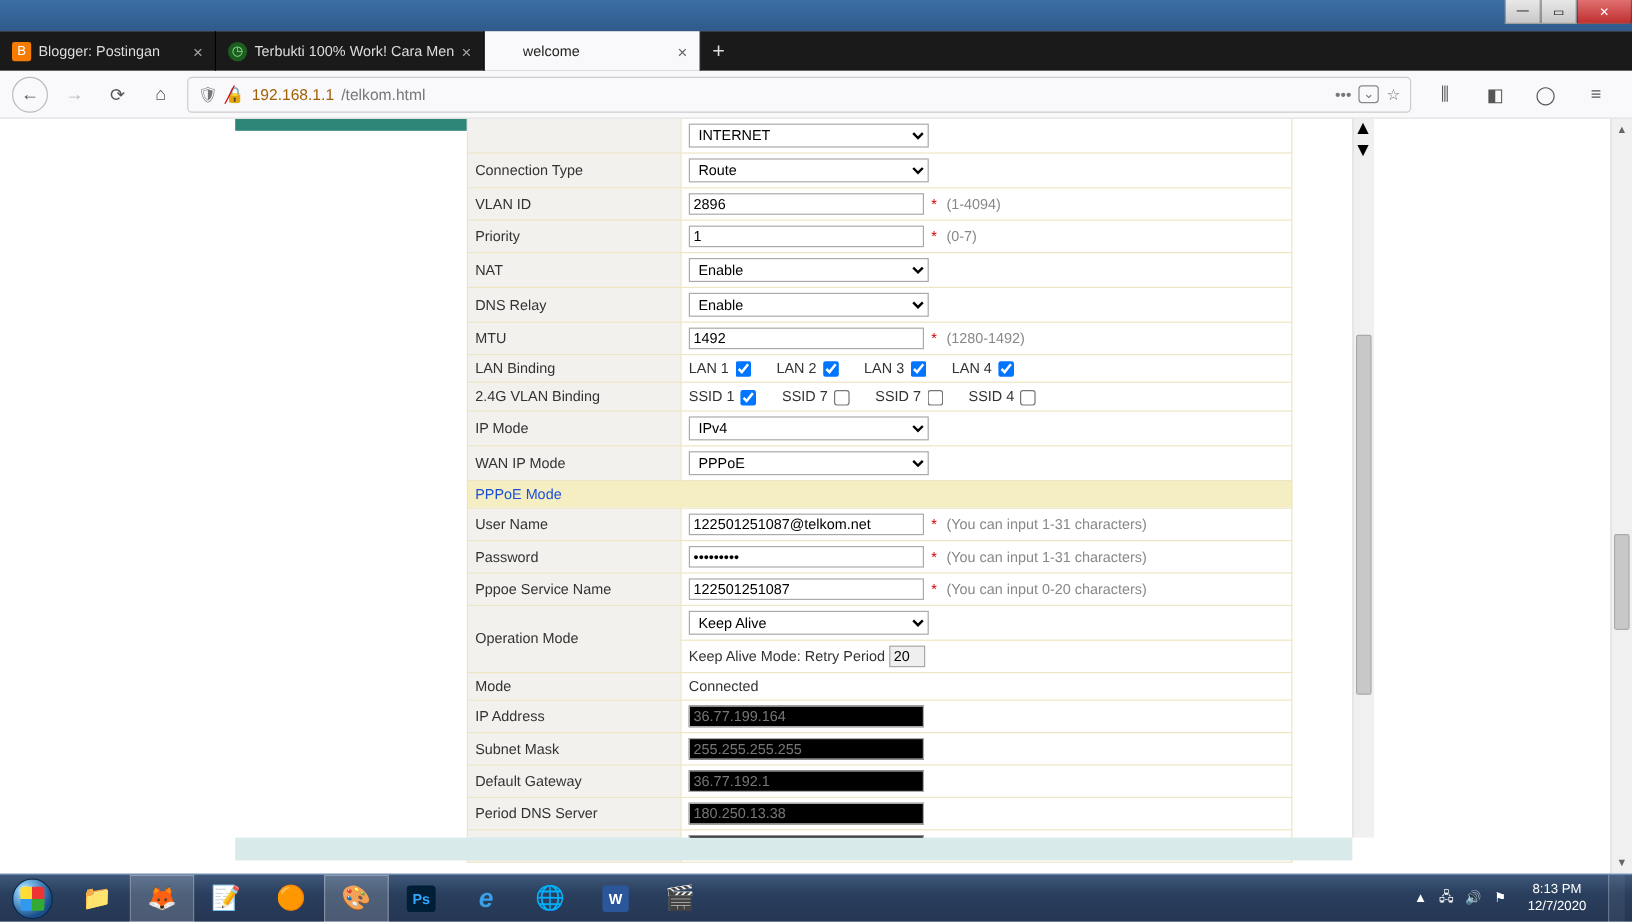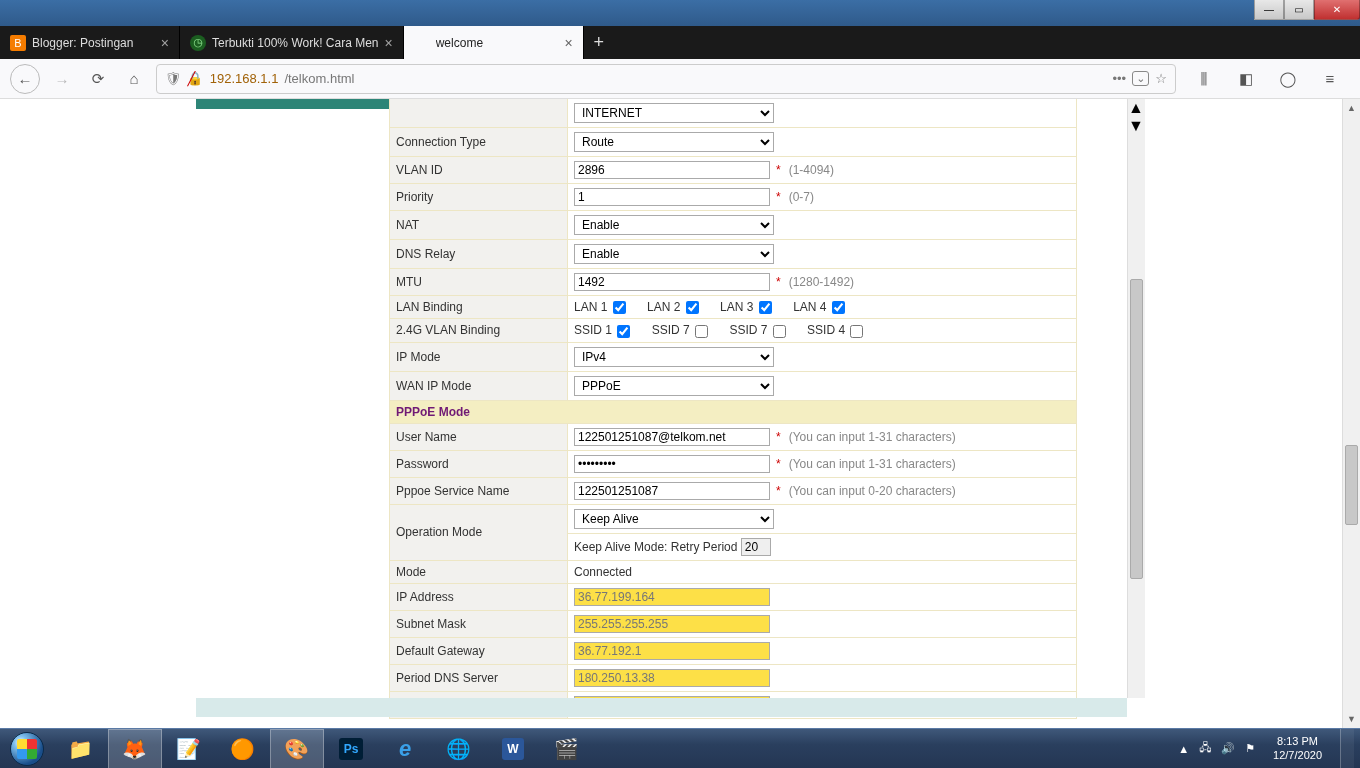--- a/index.html
+++ b/index.html
@@ -31,25 +31,25 @@
 .content-scroll{position:absolute;left:389px;top:0;right:215px;bottom:0}
 .main-scrollbar{position:absolute;right:0;top:0;bottom:0;width:18px;background:#f0f0f0;border-left:1px solid #ddd}
 .main-scrollbar .thumb{position:absolute;left:2px;right:2px;top:55%;height:80px;background:#c8c8c8;border:1px solid #aaa;border-radius:2px}
 .main-scrollbar .arrow{position:absolute;left:0;right:0;height:18px;display:flex;align-items:center;justify-content:center;font-size:9px;color:#666}
 .inner-scrollbar{position:absolute;right:215px;top:0;width:18px;bottom:30px;background:#f0f0f0;border-left:1px solid #ddd}
 .inner-scrollbar .thumb{position:absolute;left:2px;right:2px;top:30%;height:300px;background:#c8c8c8;border:1px solid #aaa;border-radius:2px}
 .footer-band{position:absolute;left:196px;right:233px;bottom:11px;height:19px;background:#d8eaea}
 .form-table{width:688px;border-collapse:collapse;font-size:12px;color:#333}
 .form-table td{border:1px solid #ede6c4;padding:4px 6px;background:#fff;vertical-align:middle}
 .form-table td.label{width:178px;background:#f2f1ee}
-.form-table td.section{background:#f4eec2;font-weight:bold;color:#701a75}
+.form-table td.section{background:#f4eec2;font-weight:normal;color:#1d4ed8}
 .sel,.txt{font-size:12px;font-family:inherit;border:1px solid #aaa;background:#fff;padding:1px 3px}
 .sel{width:200px;height:20px}
 .txt{width:196px;height:18px}
-.txt[disabled]{background:#fde047;color:#777}
+.txt[disabled]{background:#000000;color:#777}
 .hint{color:#888;font-size:12px;margin-left:6px}
 .ast{color:#c00;margin-left:6px;margin-right:2px}
 .chk{vertical-align:middle;margin-left:2px}
 .btnrow{text-align:left;padding:12px 0 12px 190px}
 .lan-group{display:inline-block;margin-right:18px}
 .retry{width:30px;height:18px;border:1px solid #aaa;background:#efefef;text-align:left;padding:1px 3px;font-size:12px}
 
 .taskbar{position:absolute;left:0;right:0;bottom:0;height:40px;background:linear-gradient(#3f587a 0%,#2a3f5e 40%,#243653 100%);border-top:1px solid #5a7aa5;display:flex;align-items:center}
 .start{width:54px;height:40px;display:flex;align-items:center;justify-content:center}
 .orb{width:34px;height:34px;border-radius:50%;background:radial-gradient(circle at 30% 30%,#fff,#7ec0ee 20%,#1a4e8a 70%);border:1px solid #0a2a4a;position:relative}

